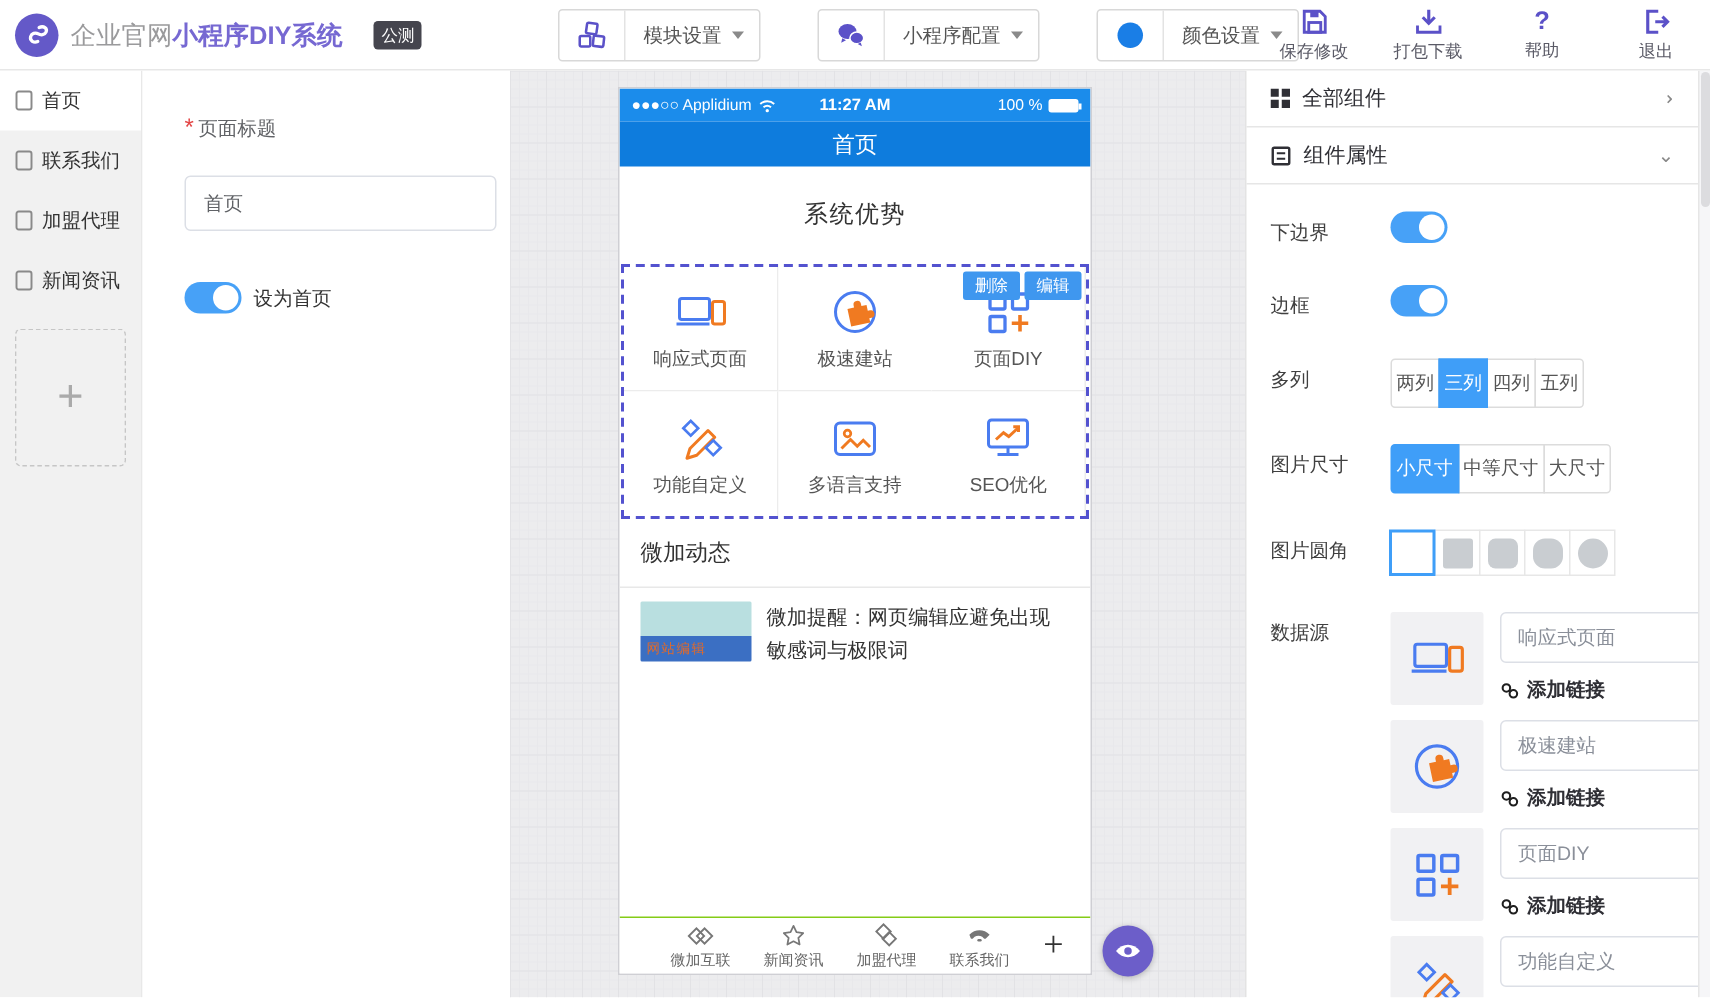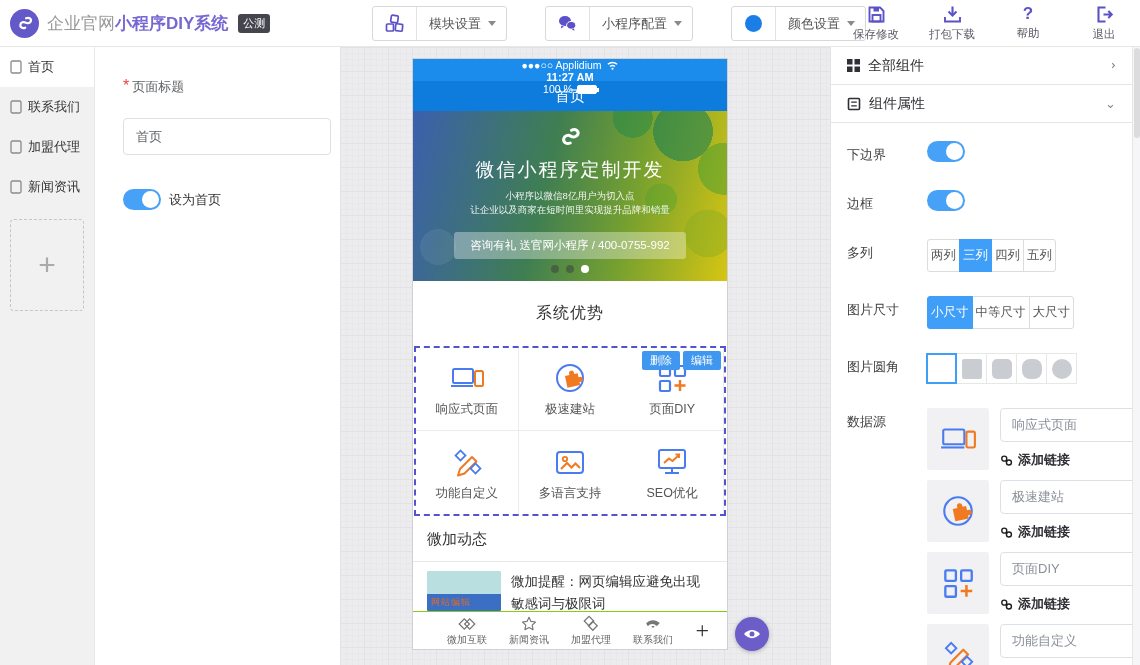--- a/index.html
+++ b/index.html
@@ -8,21 +8,21 @@
   .app { position:relative; width:1140px; height:665px; overflow:hidden; background:#fff; }
 
   
   .topbar { position:absolute; top:0; left:0; right:0; height:47px; background:#fff;
             border-bottom:1px solid #e7e7e7; z-index:30; }
   .brand { position:absolute; left:10px; top:0; height:47px; display:flex; align-items:center; }
   .logo { width:29px; height:29px; border-radius:50%; background:#6459c8; display:flex;
           align-items:center; justify-content:center; margin-right:8px; }
   .t-gray { font-size:17px; color:#9a9a9c; }
   .t-purple { font-size:17px; color:#7668d2; font-weight:bold; }
-  .beta { margin-left:10px; background:#45454e; color:#fff; font-size:11px; padding:2px 5px; border-radius:3px; }
+  .beta { margin-left:21px; background:#45454e; color:#fff; font-size:11px; padding:2px 5px; border-radius:3px; }
   .menus { position:absolute; left:372px; top:6px; display:flex; gap:38px; }
   .hbtn { display:flex; align-items:center; height:35px; border:1px solid #d8d8d8; border-radius:3px;
           background:#fff; cursor:pointer; }
   .hbtn .ic { padding:0 11px; display:flex; align-items:center; }
   .hbtn .dv { width:1px; align-self:stretch; background:#e3e3e3; }
   .hbtn .lb { padding:0 7px 0 12px; font-size:13px; color:#555; }
   .caret { width:0; height:0; border-left:4px solid transparent; border-right:4px solid transparent;
            border-top:5px solid #8a8a8a; margin-right:10px; }
   .actions { position:absolute; right:10px; top:4px; display:flex; gap:24px; }
   .act { display:flex; flex-direction:column; align-items:center; cursor:pointer; width:52px; }
@@ -55,21 +55,21 @@
   
   .canvas { position:absolute; top:47px; left:340px; width:490px; bottom:0; background:#ececee;
             background-image:linear-gradient(#e2e2e5 1px,transparent 1px),
                              linear-gradient(90deg,#e2e2e5 1px,transparent 1px),
                              linear-gradient(#e8e8eb 1px,transparent 1px),
                              linear-gradient(90deg,#e8e8eb 1px,transparent 1px);
             background-size:24px 24px,24px 24px,6px 6px,6px 6px; }
   .phone { position:absolute; left:72px; top:11px; width:316px; height:592px; background:#fff;
            border:1px solid #cfcfd4; overflow:hidden; }
   .ph-status { height:22px; background:#1b8ceb; color:#fff; display:flex; align-items:center;
-               padding:0 8px; font-size:10.5px;flex-direction:column; }
+               padding:0 8px; font-size:10.5px; }
   .ph-status .left { flex:1; display:flex; align-items:center; gap:4px; }
   .ph-status .time { font-weight:bold; font-size:11px; }
   .ph-status .right { flex:1; display:flex; align-items:center; justify-content:flex-end; gap:4px; }
   .batt { width:20px; height:9px; border:1px solid #fff; border-radius:2px; position:relative; background:#fff; }
   .batt::after { content:""; position:absolute; right:-3px; top:2px; width:2px; height:4px; background:#fff; }
   .ph-nav { height:30px; background:#0e7cdd; color:#fff; display:flex; align-items:center;
             justify-content:center; font-size:15px; }
   .hero { height:170px; position:relative; color:#fff; text-align:center; overflow:hidden;
           background:
             radial-gradient(circle 30px at 86% 12%, rgba(20,125,85,.55) 99%, transparent 100%),
@@ -341,38 +341,20 @@
         <span class="right">
           <span>100 %</span>
           <span class="batt"></span>
         </span>
       </div>
 
       <div class="ph-nav">
         <span>首页</span>
       </div>
 
-      <div class="hero">
-        <div class="hero-logo">
-          <svg class="fi" style="margin:0 auto" width="30" height="30">
-              <use href="#sym-swirl"></use>
-            </svg>
-        </div>
-        <div class="hero-title">微信小程序定制开发</div>
-        <div class="hero-sub">
-          <div>小程序以微信8亿用户为切入点</div>
-          <div>让企业以及商家在短时间里实现提升品牌和销量</div>
-        </div>
-        <div class="hero-cta">咨询有礼 送官网小程序 / 400-0755-992</div>
-        <div class="hero-dots">
-          <span class="dot"></span>
-          <span class="dot"></span>
-          <span class="dot on"></span>
-        </div>
-      </div>
 
       <div class="sec-adv">系统优势</div>
 
       <div class="fgrid">
         <div class="sel-badges">
           <span class="chip">删除</span>
           <span class="chip">编辑</span>
         </div>
         <div class="fcell">
           <svg class="fi" width="36" height="36">

